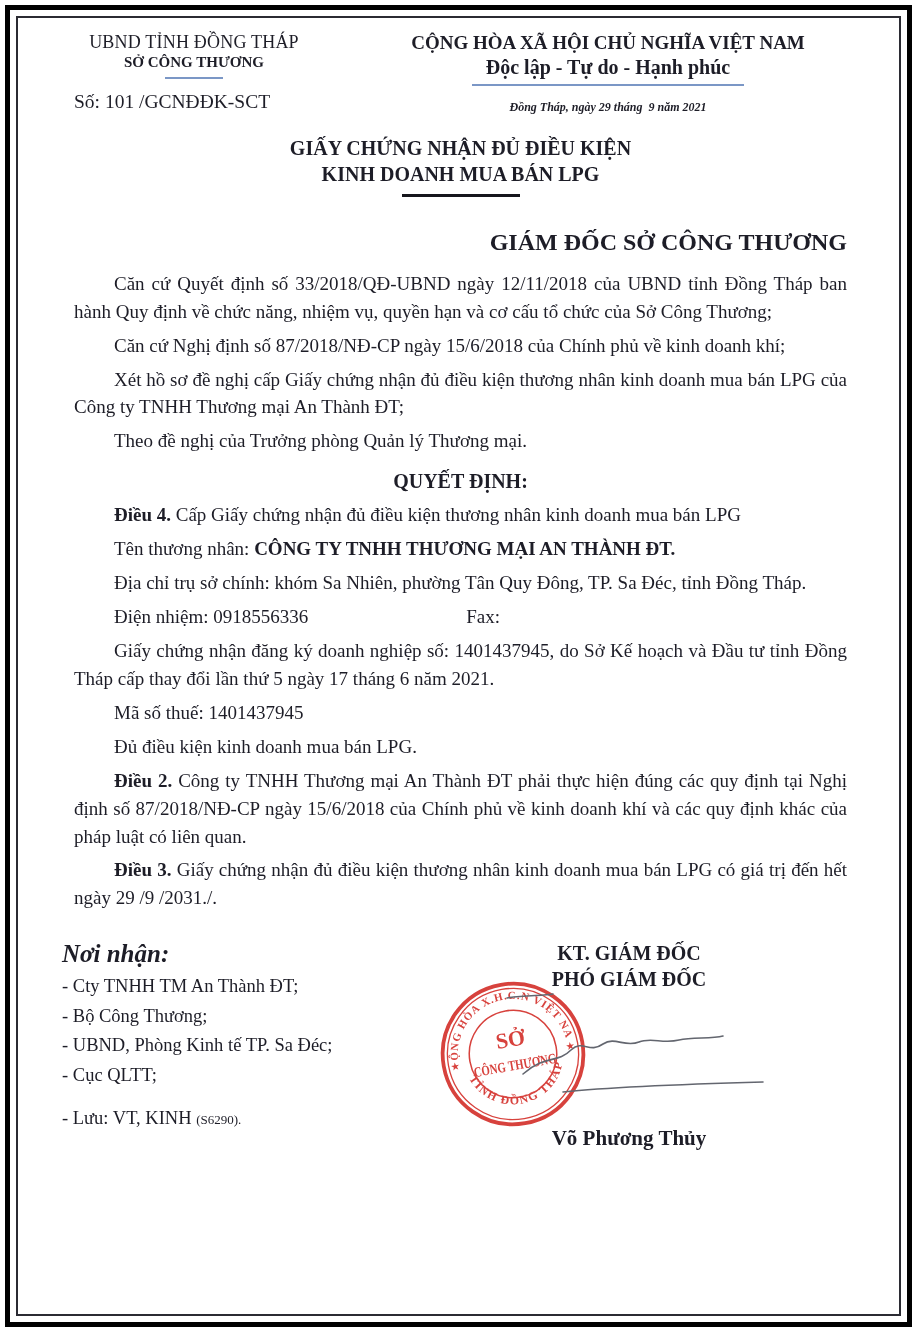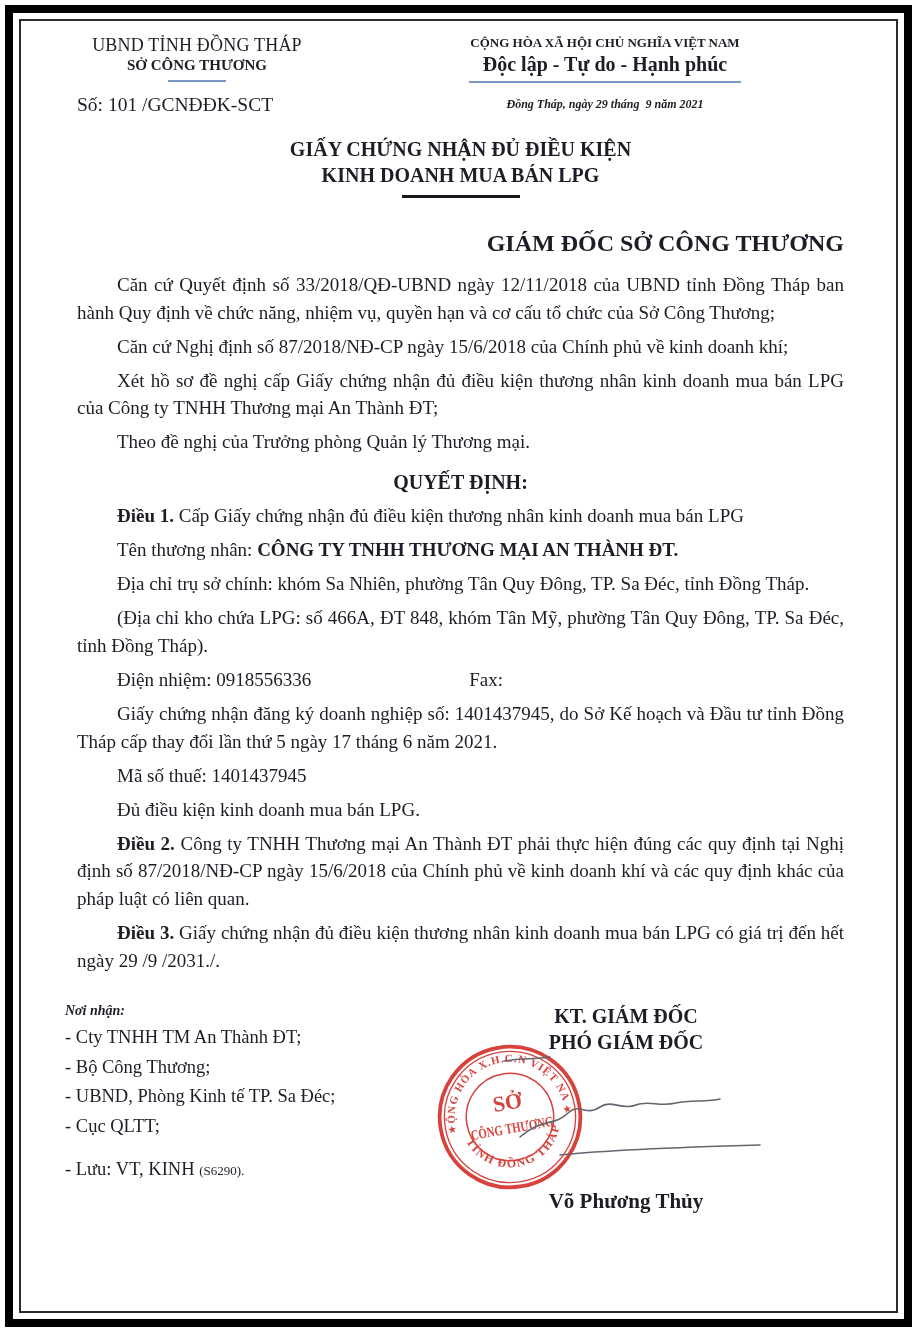--- a/index.html
+++ b/index.html
@@ -1,54 +1,54 @@
 <!DOCTYPE html>
 <html lang="vi"><head>
 <meta charset="utf-8">
 <style>
   html,body{margin:0;padding:0;background:#ffffff;}
   .page{
     width:917px;height:1332px;background:#fff;box-sizing:border-box;
     padding:5px;position:relative;
     font-family:"Liberation Serif","DejaVu Serif",serif;color:#1d1d27;
   }
-  .frame-outer{height:100%;box-sizing:border-box;border:8px solid #000000;padding:6px;}
+  .frame-outer{height:100%;box-sizing:border-box;border:5px solid #000000;padding:6px;}
   .frame-inner{height:100%;box-sizing:border-box;border:2px solid #2b2b33;padding:8px 52px 0 56px;overflow:hidden;}
 
   
   .masthead{display:flex;margin-top:6px;}
   .mh-left{width:240px;text-align:center;}
   .mh-l1{font-size:18px;letter-spacing:.2px;}
   .mh-l2{font-size:15px;font-weight:bold;margin-top:1px;}
   .rule-blue{height:2px;background:#7b97c6;}
   .rule-left{width:58px;margin:6px auto 12px;}
   .doc-number{font-size:19.5px;text-align:left;}
   .mh-right{margin-left:auto;width:478px;text-align:center;}
-  .mh-r1{font-size:13px;font-weight:bold;}
+  .mh-r1{font-size:19px;font-weight:bold;}
   .mh-r2{font-size:20px;font-weight:bold;margin-top:2px;}
   .rule-right{width:272px;margin:5px auto 14px;}
   .dateline{font-size:12px;font-style:italic;font-weight:bold;white-space:pre-wrap;}
 
   
   .doc-title{margin-top:20px;text-align:center;font-weight:bold;font-size:20px;line-height:1.32;}
   .title-rule{width:118px;height:3px;background:#16161c;margin:6px auto 0;}
   .issuer{margin-top:32px;text-align:right;font-weight:bold;font-size:24px;}
 
   
   .body-text{margin-top:14px;font-size:19px;}
   .para{margin:6px 0;text-indent:40px;text-align:justify;line-height:1.47;}
   .decision-heading{margin:15px 0 8px;text-align:center;font-weight:bold;font-size:20px;}
   .lbl{font-weight:bold;}
   .trader-name{font-weight:bold;}
   .fax{display:inline-block;margin-left:118px;}
 
   
   .footer{display:flex;margin-top:28px;}
   .f-left{flex:1;margin-left:-12px;font-size:18.5px;}
-  .recip-label{font-weight:bold;font-style:italic;font-size:14px;margin-bottom:4px;}
+  .recip-label{font-weight:bold;font-style:italic;font-size:25px;margin-bottom:4px;}
   .recip{line-height:1.6;}
   .archive{margin-top:13px;}
   .archive-note{font-size:13px;}
   .f-right{width:436px;text-align:center;}
   .s-title{font-weight:bold;font-size:20px;line-height:1.3;text-align:center;}
   .sig-zone{position:relative;height:138px;}
   .stamp{position:absolute;left:26px;top:-14px;width:152px;height:152px;transform:rotate(-10deg);opacity:.93;}
   .sig-svg{position:absolute;left:0;top:0;width:436px;height:138px;}
   .signer-name{font-weight:bold;font-size:21px;margin-top:-4px;}
 </style>
@@ -83,27 +83,26 @@
       <div class="issuer">GIÁM ĐỐC SỞ CÔNG THƯƠNG</div>
 
       <div class="body-text">
         <p class="para">Căn cứ Quyết định số 33/2018/QĐ-UBND ngày 12/11/2018 của UBND tỉnh Đồng Tháp ban hành Quy định về chức năng, nhiệm vụ, quyền hạn và cơ cấu tổ chức của Sở Công Thương;</p>
         <p class="para">Căn cứ Nghị định số 87/2018/NĐ-CP ngày 15/6/2018 của Chính phủ về kinh doanh khí;</p>
         <p class="para">Xét hồ sơ đề nghị cấp Giấy chứng nhận đủ điều kiện thương nhân kinh doanh mua bán LPG của Công ty TNHH Thương mại An Thành ĐT;</p>
         <p class="para">Theo đề nghị của Trưởng phòng Quản lý Thương mại.</p>
 
         <div class="decision-heading">QUYẾT ĐỊNH:</div>
 
-        <p class="para"><span class="lbl">Điều 1.</span><span> Cấp Giấy chứng nhận đủ điều kiện thương nhân kinh doanh mua bán LPG</span></p>
+        <p class="para"><span class="lbl">Điều 4.</span><span> Cấp Giấy chứng nhận đủ điều kiện thương nhân kinh doanh mua bán LPG</span></p>
 
         <p class="para"><span>Tên thương nhân: </span><span class="trader-name">CÔNG TY TNHH THƯƠNG MẠI AN THÀNH ĐT.</span></p>
 
         <p class="para">Địa chỉ trụ sở chính: khóm Sa Nhiên, phường Tân Quy Đông, TP. Sa Đéc, tỉnh Đồng Tháp.</p>
 
-        <p class="para">(Địa chỉ kho chứa LPG: số 466A, ĐT 848, khóm Tân Mỹ, phường Tân Quy Đông, TP. Sa Đéc, tỉnh Đồng Tháp).</p>
 
         <p class="para"><span>Điện nhiệm: </span><span>0918556336</span><span class="fax">Fax:</span></p>
 
         <p class="para">Giấy chứng nhận đăng ký doanh nghiệp số: 1401437945, do Sở Kế hoạch và Đầu tư tỉnh Đồng Tháp cấp thay đổi lần thứ 5 ngày 17 tháng 6 năm 2021.</p>
 
         <p class="para">Mã số thuế: 1401437945</p>
 
         <p class="para">Đủ điều kiện kinh doanh mua bán LPG.</p>
 
         <p class="para"><span class="lbl">Điều 2.</span><span> Công ty TNHH Thương mại An Thành ĐT phải thực hiện đúng các quy định tại Nghị định số 87/2018/NĐ-CP ngày 15/6/2018 của Chính phủ về kinh doanh khí và các quy định khác của pháp luật có liên quan.</span></p>

